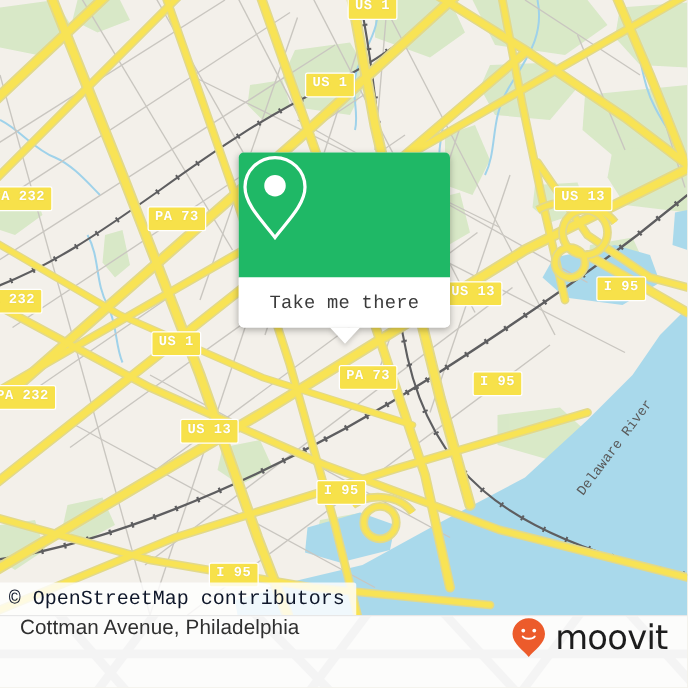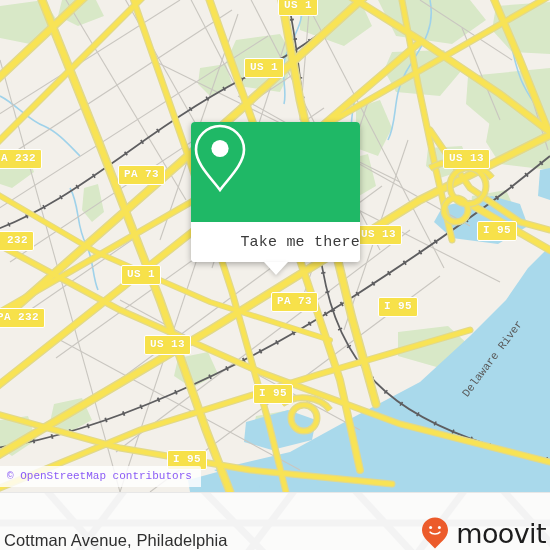--- a/index.html
+++ b/index.html
@@ -49,52 +49,52 @@
   .card-top{
     height:100px;width:100%;
     background:#1fb866;
     border-radius:4px 4px 0 0;
     display:flex;align-items:center;justify-content:center;
   }
   .card-bottom{
     height:40px;width:100%;
     background:#ffffff;
     border-radius:0 0 4px 4px;
-    display:flex;align-items:center;justify-content:flex-end;
+    display:flex;align-items:center;justify-content:center;
   }
   .card-bottom span{
     color:#3b3b3b;font-size:15px;letter-spacing:.2px;
   }
   .card-tail{
     position:absolute;left:50%;top:140px;
     margin-left:-12px;
     width:0;height:0;
     border-left:12px solid transparent;
     border-right:12px solid transparent;
     border-top:13px solid #ffffff;
     filter:drop-shadow(0 2px 2px rgba(0,0,0,.18));
   }
 
   
   .attrib{
     position:absolute;left:0;top:466px;
     background:rgba(255,255,255,.82);
     padding:4px 9px 5px 7px;
-    font-size:11px;color:#8b5cf6;
+    font-size:16px;color:#0f172a;
     border-radius:0 2px 0 0;
   }
 
   
   .footer{
     position:absolute;left:0;top:492px;width:550px;height:58px;
     background:#fcfcfc;
     border-top:1px solid #e7e7e7;
-    display:flex;align-items:flex-end;
+    display:flex;align-items:flex-start;
     box-sizing:border-box;
-    padding:0 4px;
+    padding:0 16px;
     overflow:hidden;
   }
   .footer-bg{position:absolute;left:0;top:0;width:550px;height:58px;opacity:.5;}
   .footer-title{
     position:relative;
     font-size:16.5px;color:#2f2f2f;letter-spacing:.1px;flex:1;
   }
   .brand{position:relative;display:flex;align-items:center;gap:6px;}
   .brand-text{
     font-size:27px;color:#1d1d1d;letter-spacing:-.6px;line-height:1;

